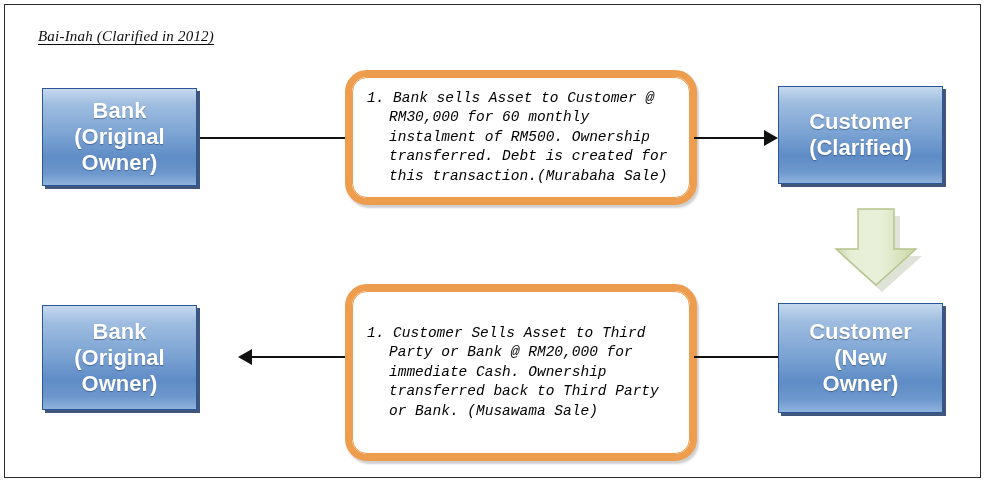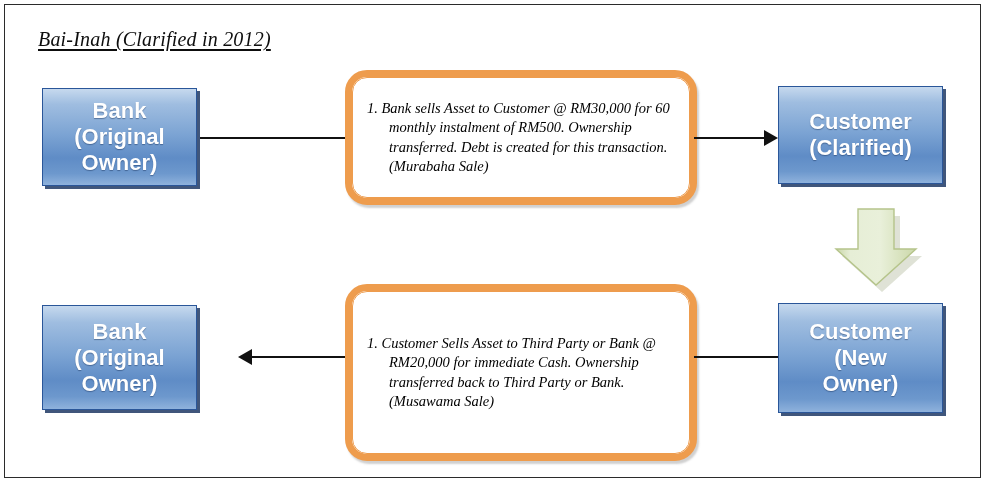--- a/index.html
+++ b/index.html
@@ -29,21 +29,21 @@
     box-sizing: border-box;
     pointer-events: none;
   }
   
   #title {
     position: absolute;
     left: 38px;
     top: 28px;
     font-family: "Liberation Serif", serif;
     font-style: italic;
-    font-size: 20px;
+    font-size: 15px;
     color: #0d0d0d;
     text-decoration: underline;
     text-underline-offset: 3px;
     white-space: nowrap;
     letter-spacing: 0.2px;
   }
   
   .bluebox {
     position: absolute;
     box-sizing: border-box;
@@ -88,21 +88,21 @@
     width: 100%;
     height: 100%;
     border: 1.5px solid #ee9c4d;
     border-radius: 15px;
     background: #ffffff;
     display: flex;
     align-items: center;
     padding: 4px 10px 4px 14px;
   }
   .callout-text {
-    font-family: Liberation Serif, serif;
+    font-family: Liberation Mono, monospace;
     font-style: italic;
     font-size: 14.5px;
     line-height: 19.5px;
     color: #000000;
     padding-left: 22px;
     text-indent: -22px;
   }
   #callout-1 { left: 345px; top: 70px;  width: 352px; height: 135px; }
   #callout-2 { left: 345px; top: 284px; width: 352px; height: 177px; }
 

